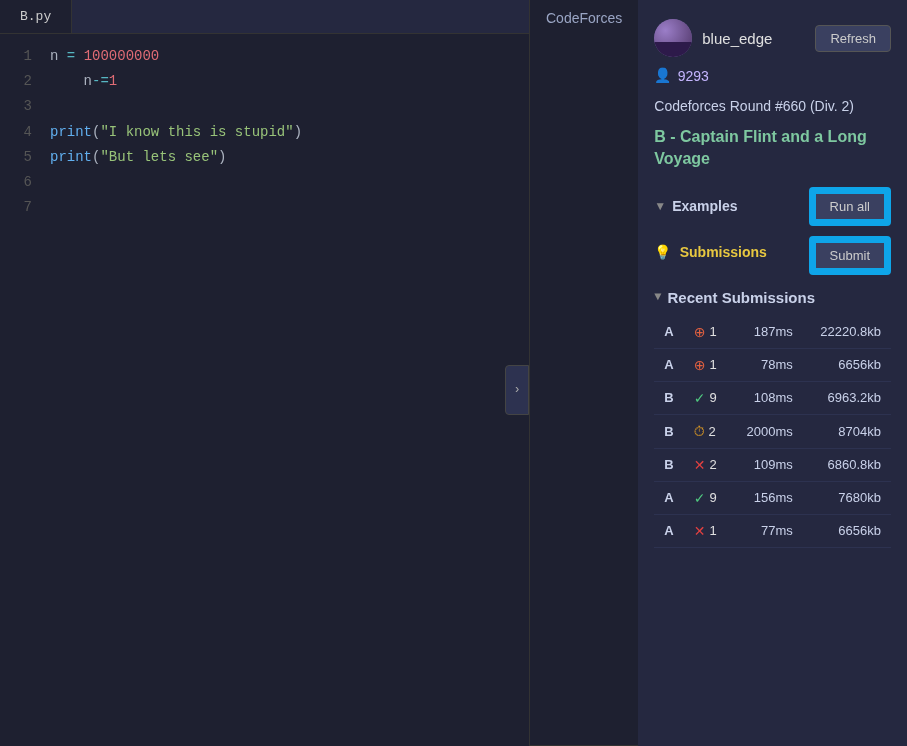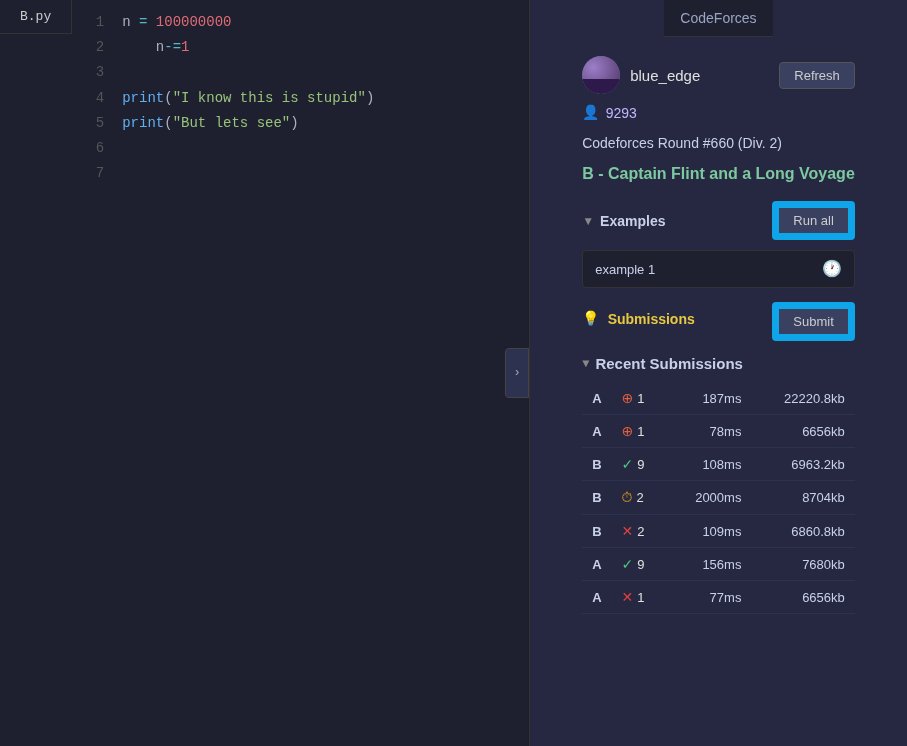--- a/index.html
+++ b/index.html
@@ -11,21 +11,21 @@
       display: flex;
       overflow: hidden;
     }
 
     
     .editor-panel {
       width: 530px;
       height: 100%;
       background: #1e2030;
       display: flex;
-      flex-direction: row;
+      flex-direction: column;
       border-right: 1px solid #333;
     }
 
     .editor-tab-bar {
       display: flex;
       background: #252840;
       border-bottom: 1px solid #333;
       height: 34px;
       align-items: center;
     }
@@ -94,23 +94,22 @@
       position: relative;
       flex: 1;
       display: flex;
     }
 
     
     .cf-panel {
       flex: 1;
       background: #252840;
       display: flex;
-      flex-direction: column;
+      flex-direction: row;
       overflow-y: auto;
-      align-items: center;
     }
 
     .cf-header {
       background: #1e2030;
       padding: 10px 16px;
       text-align: center;
       color: #9aa5c4;
       font-size: 14px;
       font-family: Arial, sans-serif;
       border-bottom: 1px solid #333;
@@ -394,24 +393,20 @@
     <div class="problem-title">B - Captain Flint and a Long Voyage</div>
 
     <div class="section-header">
       <div class="section-label">
         <span class="chevron">▼</span>
         <span>Examples</span>
       </div>
       <button class="run-all-btn">Run all</button>
     </div>
 
-    <div class="example-row">
-      <span class="example-label">example 1</span>
-      <span class="clock-icon">🕐</span>
-    </div>
 
     <div class="submit-row">
       <div class="submissions-label">
         <span class="bulb-icon">💡</span>
         <span class="submissions-text">Submissions</span>
       </div>
       <button class="submit-btn">Submit</button>
     </div>
 
     <div class="submissions-section-header">

